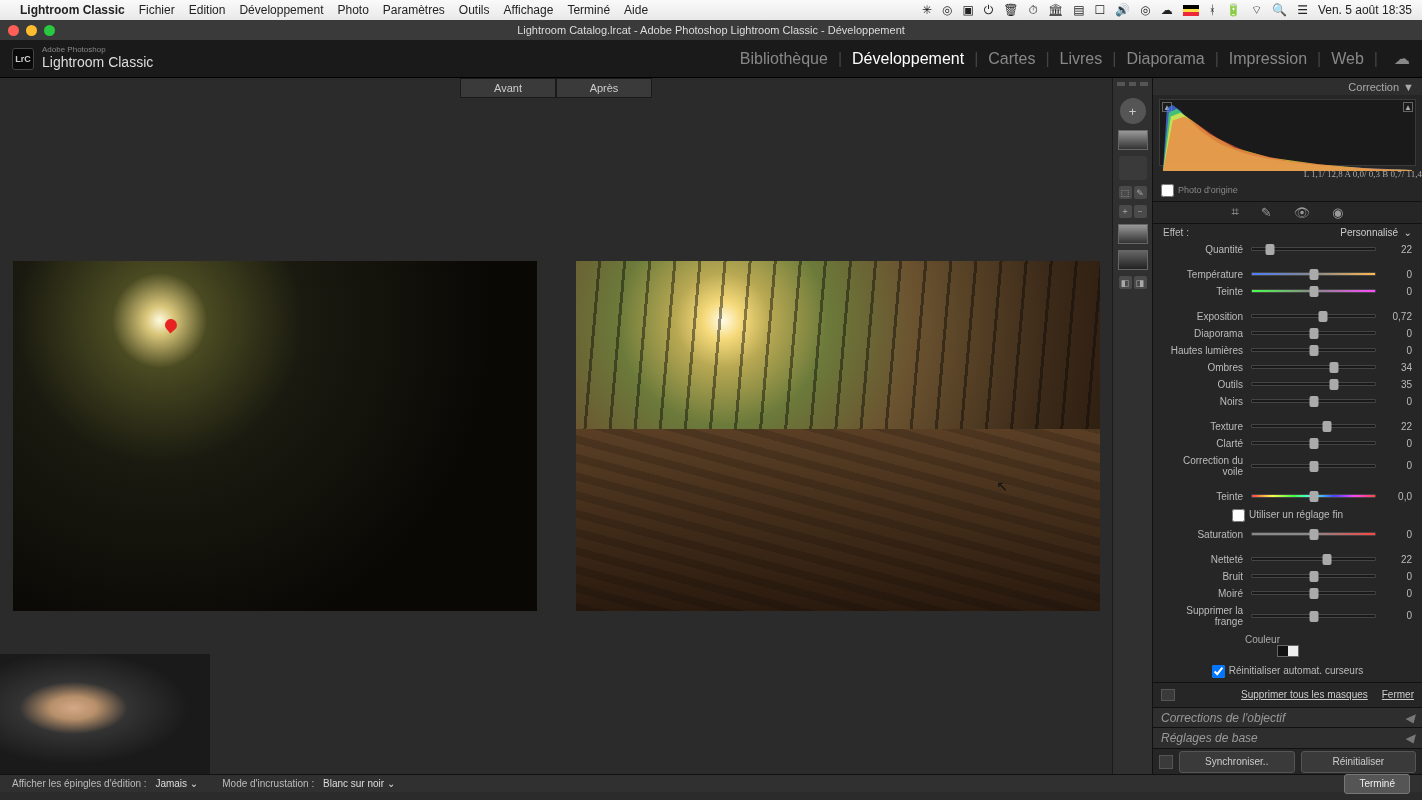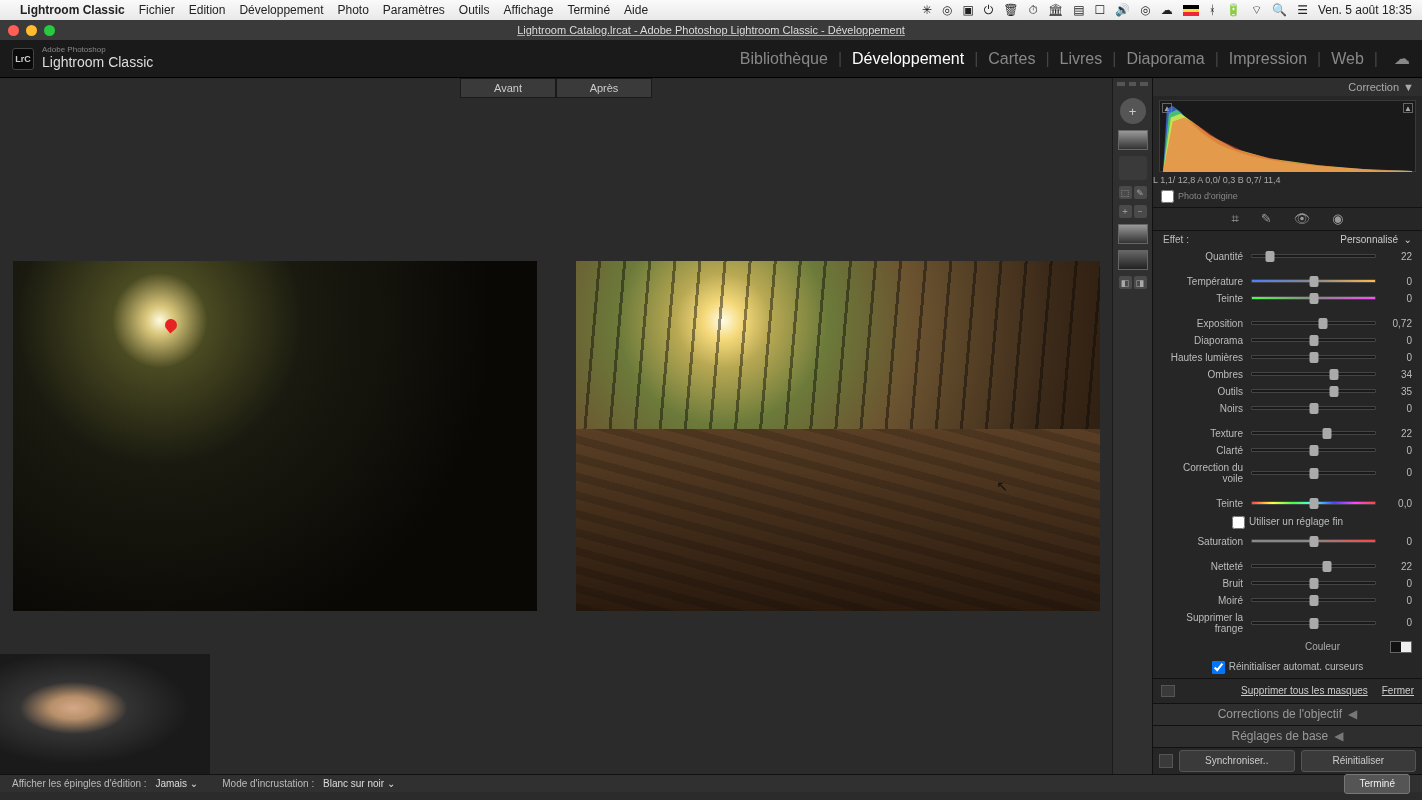--- a/index.html
+++ b/index.html
@@ -7,21 +7,21 @@
 
 
 .mac-menubar { height: 20px; background: linear-gradient(#fafafa,#e9e9e9); display: flex; align-items: center; padding: 0 10px; font-size: 12px; color: #222; }
 .mac-menubar .apple { font-size: 14px; margin-right: 10px; }
 .mac-menubar .mitem { margin-right: 14px; }
 .mac-menubar .mitem.bold { font-weight: 600; }
 .mac-menubar .right { margin-left: auto; display: flex; align-items: center; gap: 10px; }
 .mac-menubar .right span { font-size: 12px; }
 
 
-.window-title { height: 20px; background: #3a3a3a; display: flex; align-items: center; position: relative; text-decoration: underline; }
+.window-title { height: 20px; background: #3a3a3a; display: flex; align-items: center; position: relative; }
 .traffic { position: absolute; left: 8px; display: flex; gap: 7px; }
 .traffic div { width: 11px; height: 11px; border-radius: 50%; }
 .traffic .r { background:#ff5f57;} .traffic .y{background:#febc2e;} .traffic .g{background:#28c840;}
 .window-title .title { margin: 0 auto; font-size: 11px; color: #ddd; }
 
 
 .lr-header { height: 38px; background: #1a1a1a; border-bottom: 1px solid #000; display: flex; align-items: center; padding: 0 12px; }
 .lr-logo { width: 22px; height: 22px; background:#0a0a0a; border:1px solid #444; border-radius:3px; display:flex; align-items:center; justify-content:center; font-size:9px; color:#ccc; font-weight:bold;}
 .lr-brand { margin-left: 8px; line-height: 1.1; }
 .lr-brand .small { font-size: 8px; color: #888; }
@@ -62,21 +62,21 @@
 .toolstrip .pair div{width:13px;height:13px;background:#4a4a4a;border-radius:2px;font-size:9px;display:flex;align-items:center;justify-content:center;}
 
 
 .rpanel { width:270px; background:#262626; border-left:1px solid #111; display:flex; flex-direction:column; overflow:hidden;}
 .rhdr { height:20px; display:flex; align-items:center; justify-content:flex-end; padding:0 8px; font-size:11px; color:#aaa; background:#2e2e2e;}
 .rhdr .tri{margin-left:4px;}
 .histo { height:78px; margin:4px 6px 0; background:#1a1a1a; border:1px solid #3a3a3a; position:relative;}
 .histo svg{position:absolute;inset:3px;}
 .histo .clip{position:absolute;top:2px;width:10px;height:10px;border:1px solid #666;font-size:8px;display:flex;align-items:center;justify-content:center;}
 .histo .clip.l{left:2px;} .histo .clip.r{right:2px;}
-.histo-read { font-size:9px;color:#aaa;text-align:left;padding:3px 0;}
+.histo-read { font-size:9px;color:#aaa;text-align:right;padding:3px 0;font-family:Liberation Serif, serif;}
 .origin { font-size:9px; color:#888; padding:2px 8px 4px; }
 .origin input{margin-right:4px;vertical-align:middle;}
 
 .mask-tools{height:26px;border-top:1px solid #111;border-bottom:1px solid #111;display:flex;align-items:center;justify-content:center;gap:22px;}
 .mask-tools span{color:#999;font-size:13px;}
 
 .effect-row{display:flex;align-items:center;padding:3px 10px;font-size:10px;color:#bbb;}
 .effect-row .lbl{width:80px;text-align:right;margin-right:8px;}
 .effect-row .slider{flex:1;height:4px;background:#1a1a1a;border:1px solid #444;position:relative;border-radius:1px;}
 .effect-row .slider.temp{background:linear-gradient(90deg,#4a7fff,#888,#ffb84a);}
@@ -84,28 +84,28 @@
 .effect-row .slider.hue{background:linear-gradient(90deg,#f44,#ff4,#4f4,#4ff,#44f,#f4f,#f44);}
 .effect-row .slider.sat{background:linear-gradient(90deg,#888,#888 50%,#f44);}
 .effect-row .handle{position:absolute;top:-4px;width:9px;height:11px;background:#aaa;border-radius:2px;transform:translateX(-50%);}
 .effect-row .val{width:30px;text-align:right;margin-left:6px;font-size:10px;}
 .effect-row.head .lbl{text-align:left;width:auto;}
 .effect-row.head .ddl{margin-left:auto;color:#ccc;}
 .gap{height:8px;}
 
 .chk-row{text-align:center;font-size:10px;color:#bbb;padding:4px 0;}
 .chk-row input{vertical-align:middle;margin-right:4px;}
-.color-row{display:flex;align-items:center;padding:4px 10px;font-size:10px;}
+.color-row{display:flex;align-items:center;padding:4px 10px;font-size:10px;flex-direction:column;}
 .color-row .lbl{flex:1;text-align:right;margin-right:50px;}
 .color-row .swatch{width:22px;height:12px;background:linear-gradient(90deg,#111 50%,#eee 50%);border:1px solid #666;}
 
 .action-row{display:flex;border-top:1px solid #111;padding:6px 8px;font-size:10px;color:#ccc;text-decoration:underline;}
 .action-row .a{cursor:pointer;}
 
-.collapsed-panel{height:24px;background:#2e2e2e;border-top:1px solid #111;display:flex;align-items:center;justify-content:center;padding:0 8px;font-size:12px;color:#999;}
+.collapsed-panel{height:24px;background:#2e2e2e;border-top:1px solid #111;display:flex;align-items:center;justify-content:space-between;padding:0 8px;font-size:12px;color:#999;font-style:italic;}
 .collapsed-panel .tri{margin-left:6px;color:#777;}
 
 .sync-row{height:30px;border-top:1px solid #111;display:flex;align-items:center;padding:0 6px;gap:6px;}
 .sync-row .swbtn{width:14px;height:14px;background:#3a3a3a;border:1px solid #555;}
 .sync-row button{flex:1;height:22px;background:#3a3a3a;border:1px solid #555;color:#ccc;font-size:10px;border-radius:3px;}
 
 
 .bottom { height:18px; background:#303030; border-top:1px solid #111; display:flex;align-items:center;padding:0 12px;font-size:10px;color:#bbb;}
 .bottom .grp{margin-right:24px;}
 .bottom .val{color:#ddd;margin-left:6px;}

